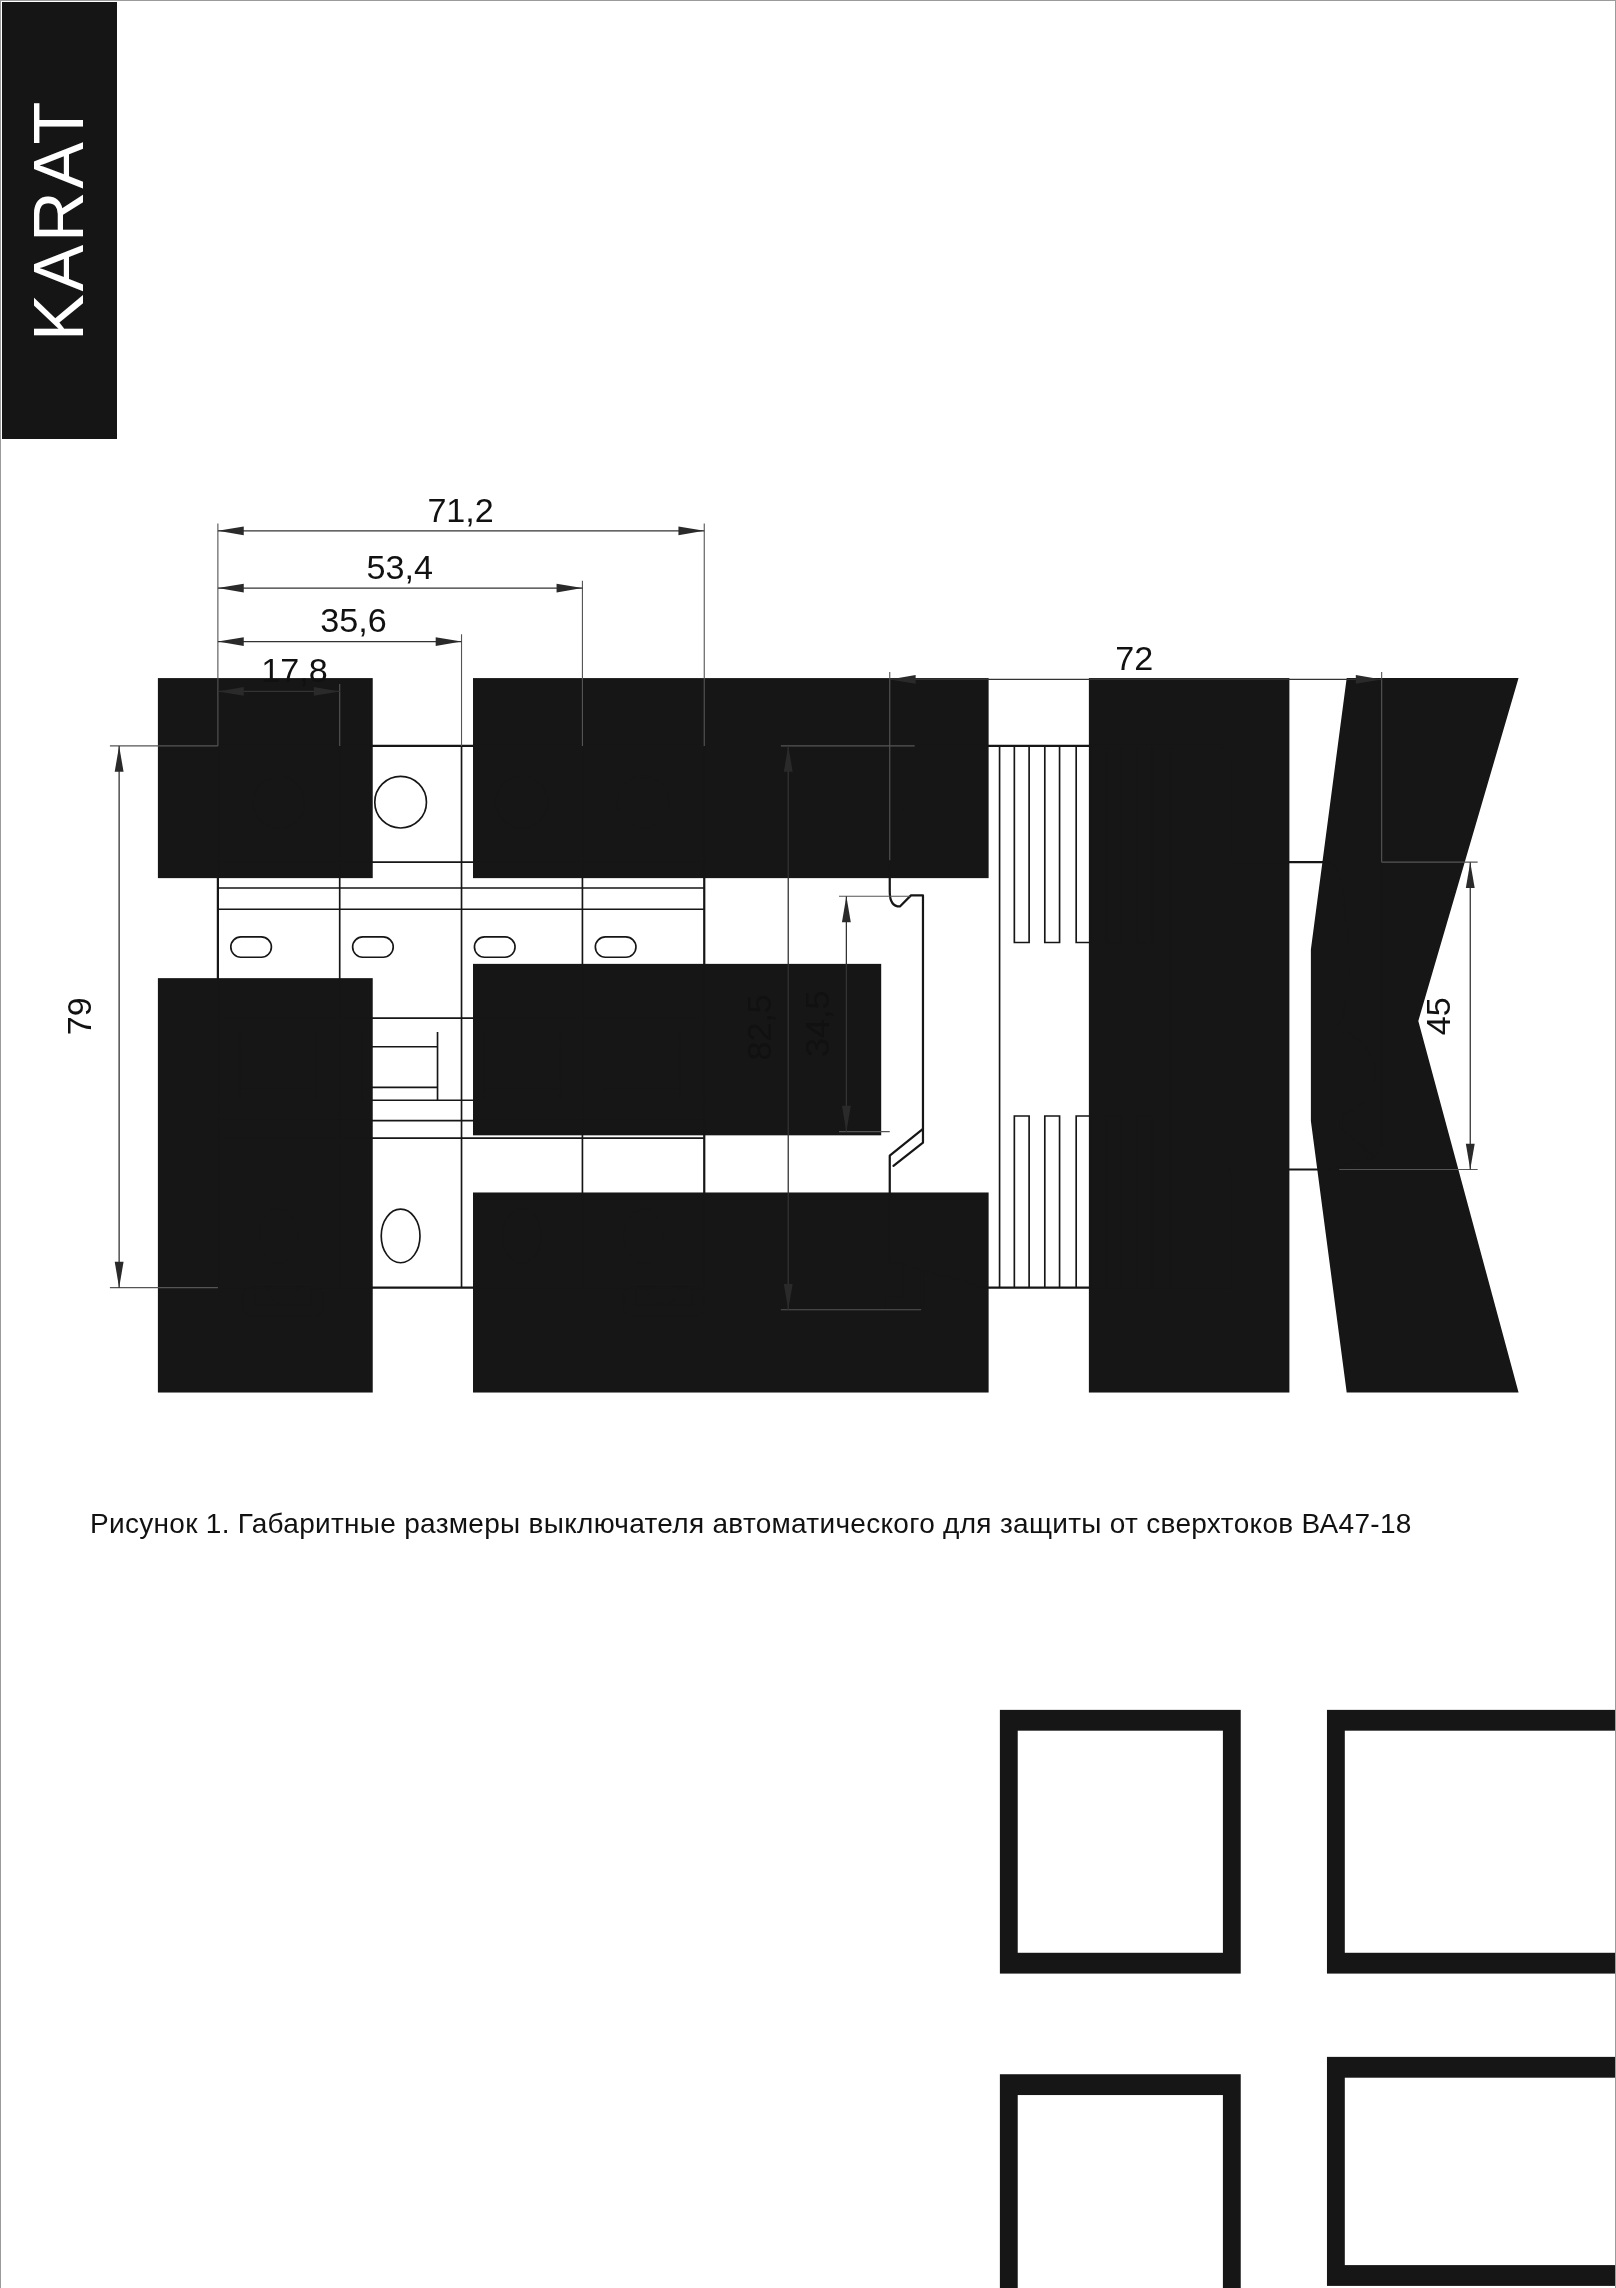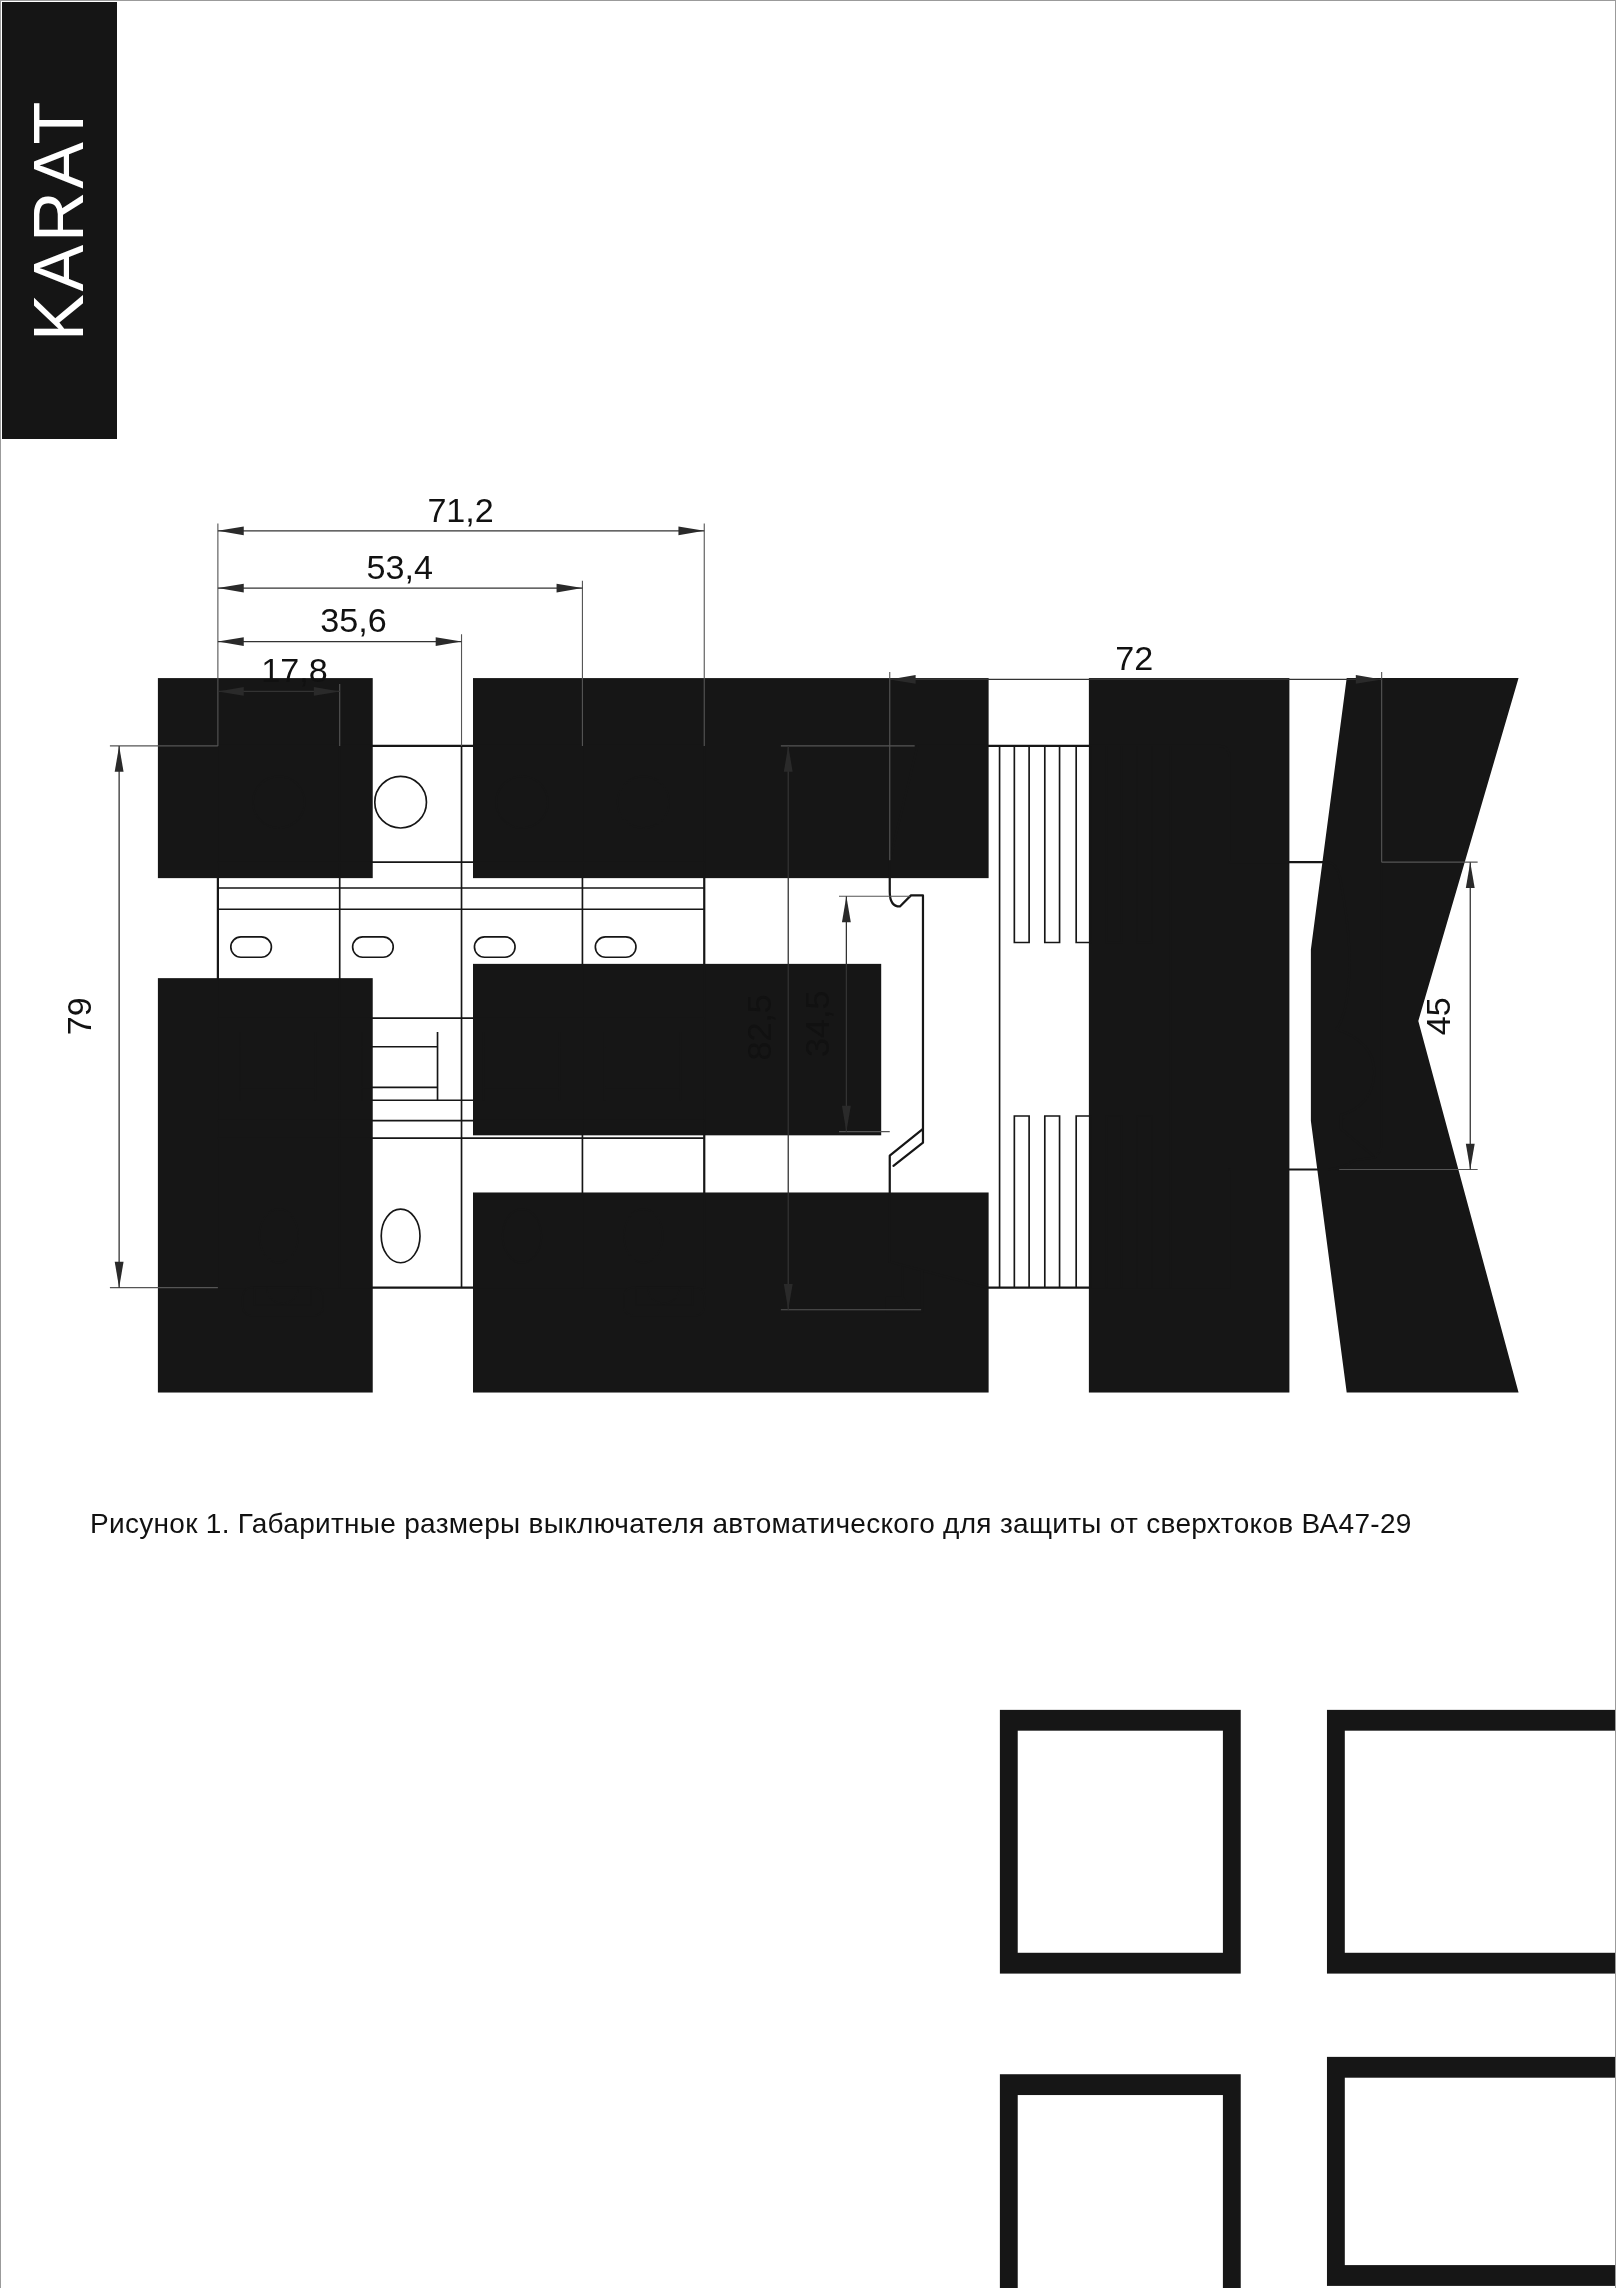--- a/index.html
+++ b/index.html
@@ -153,16 +153,16 @@
         <line class="dim" x1="916" y1="970" x2="916" y2="1225" marker-start="url(#arr)" marker-end="url(#arr)"></line>
         <line class="dim" x1="1592" y1="933" x2="1592" y2="1266" marker-start="url(#arr)" marker-end="url(#arr)"></line>
         <text class="dt" x="1228" y="725" text-anchor="middle">72</text>
         <text class="dt" x="834" y="1112" text-anchor="middle" transform="rotate(-90 834 1112)">82,5</text>
         <text class="dt" x="897" y="1108" text-anchor="middle" transform="rotate(-90 897 1108)">34,5</text>
         <text class="dt" x="1570" y="1100" text-anchor="middle" transform="rotate(-90 1570 1100)">45</text>
       </g>
     </g>
   </svg>
 
-  <div class="caption">Рисунок 1. Габаритные размеры выключателя автоматического для защиты от сверхтоков ВА47-29</div>
+  <div class="caption">Рисунок 1. Габаритные размеры выключателя автоматического для защиты от сверхтоков ВА47-18</div>
 
 </div>
 
 
 </body></html>

